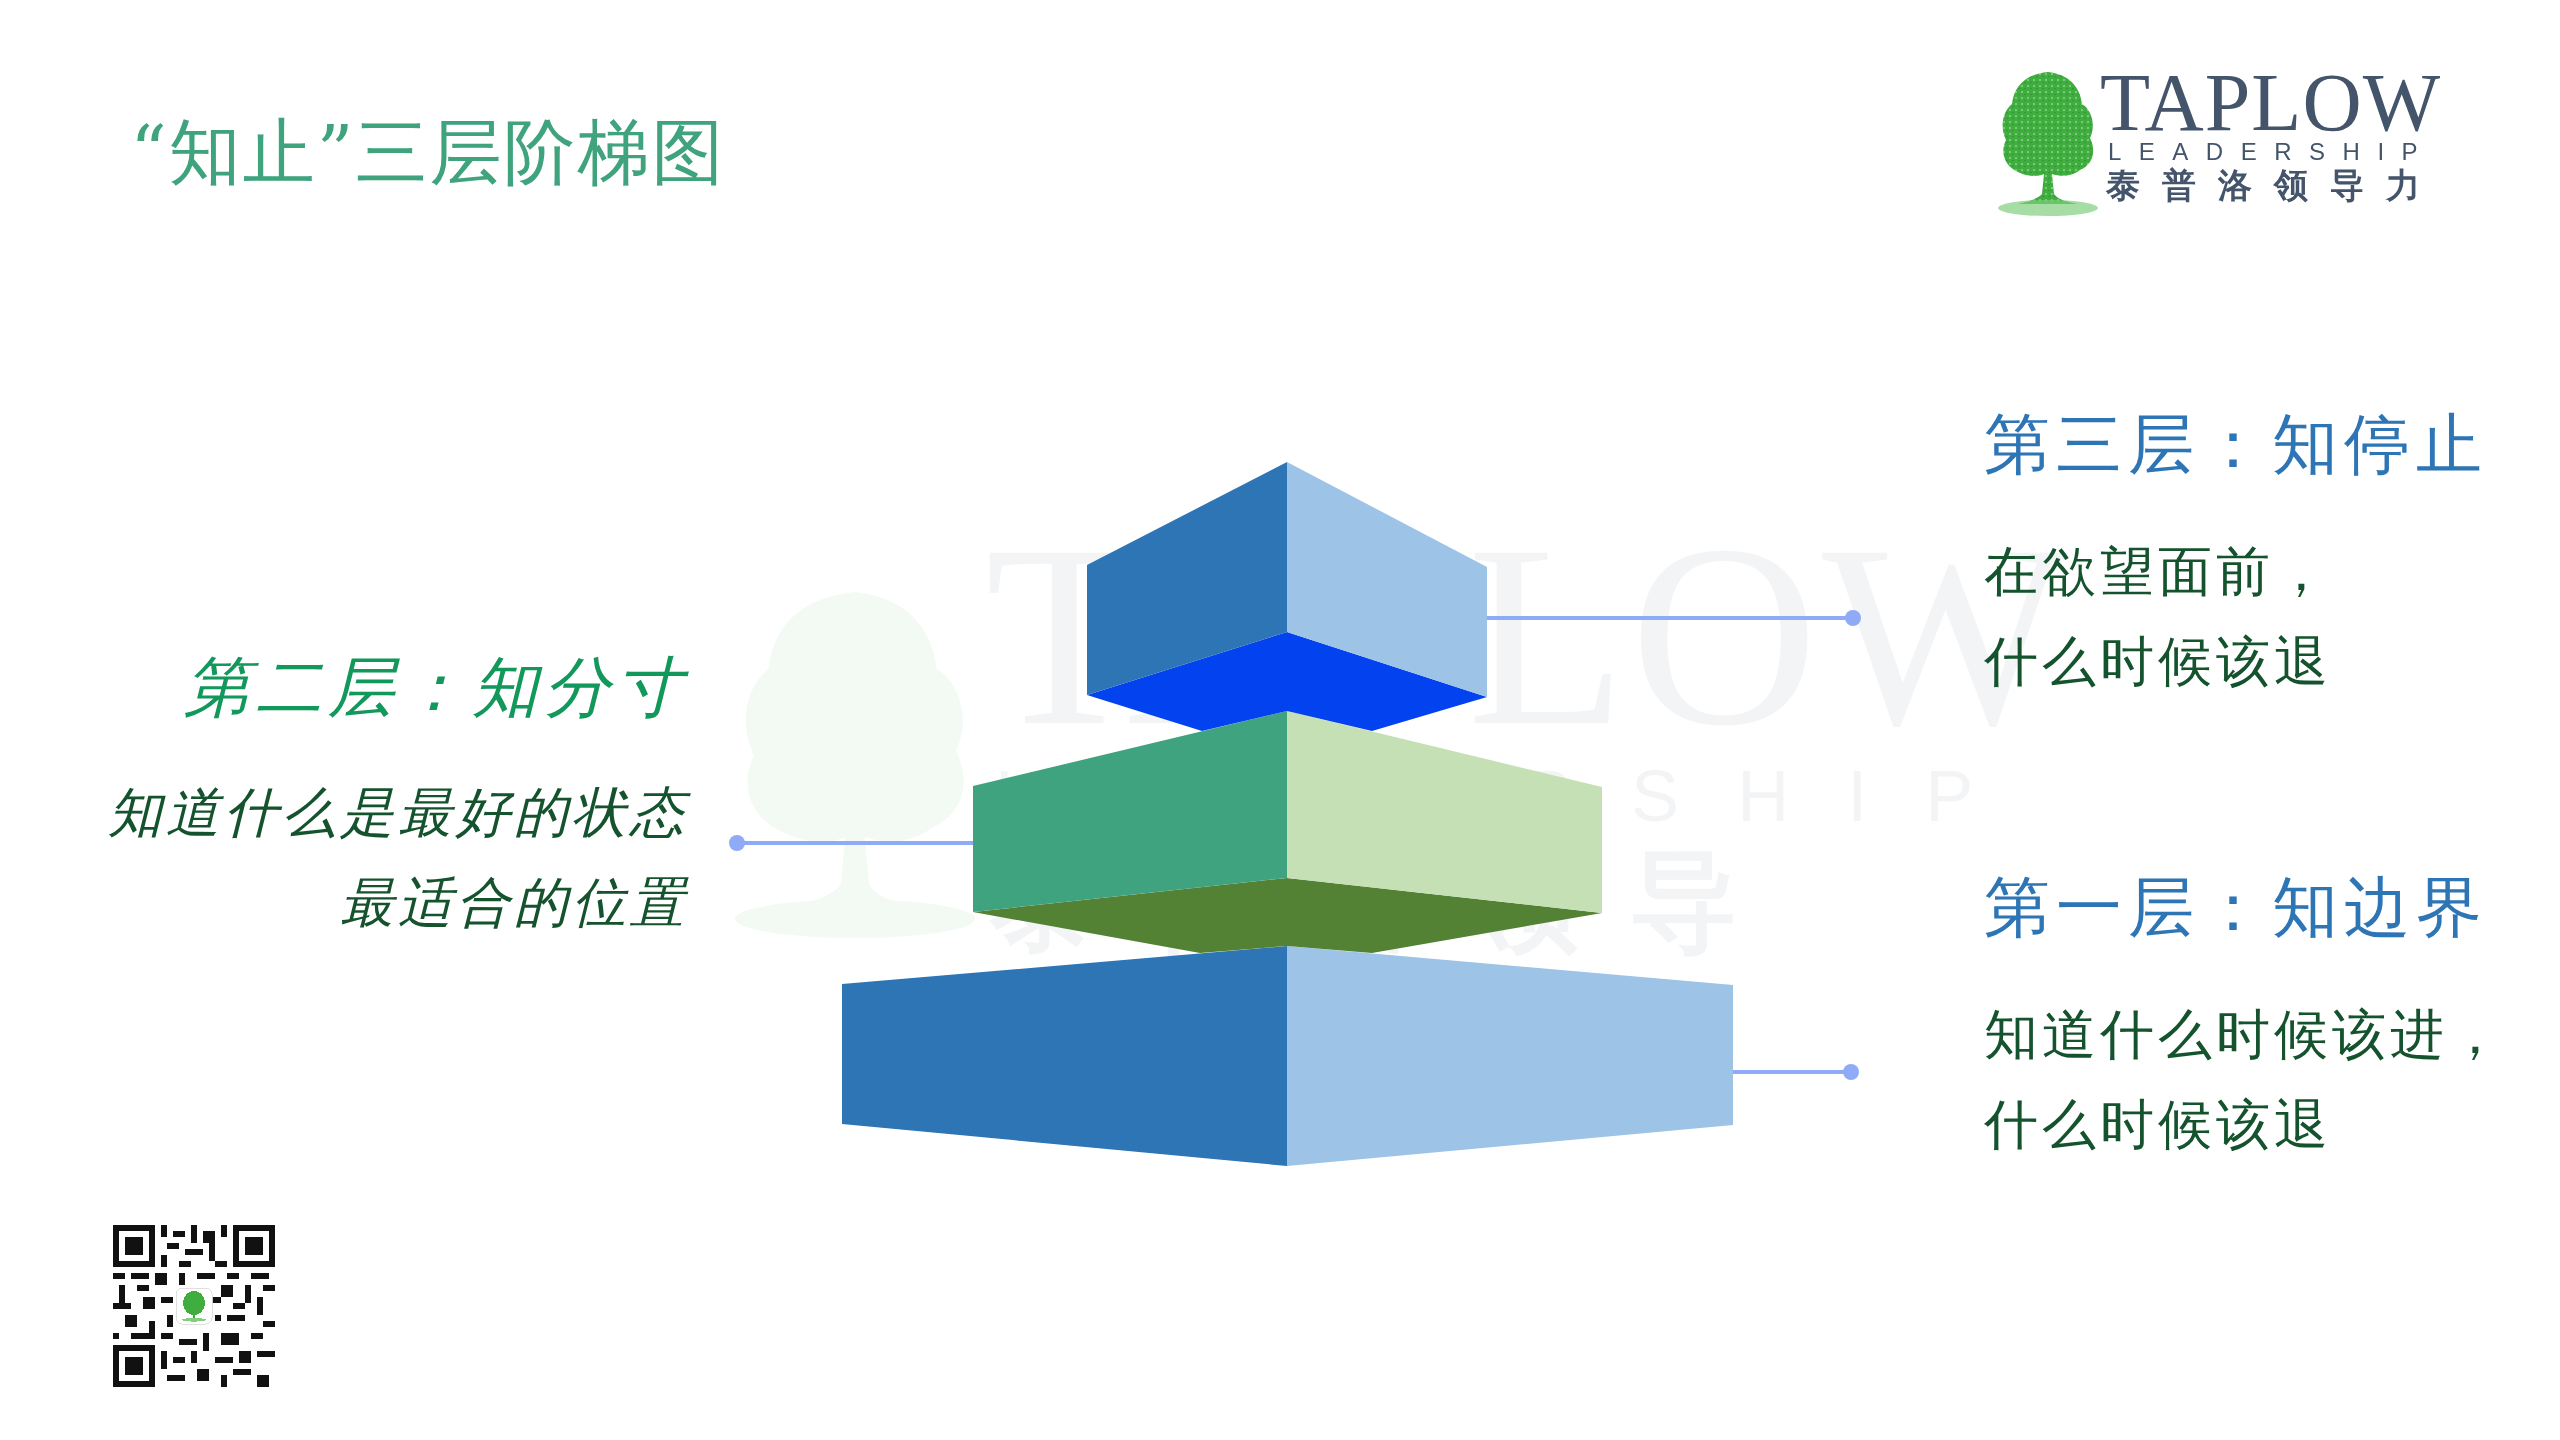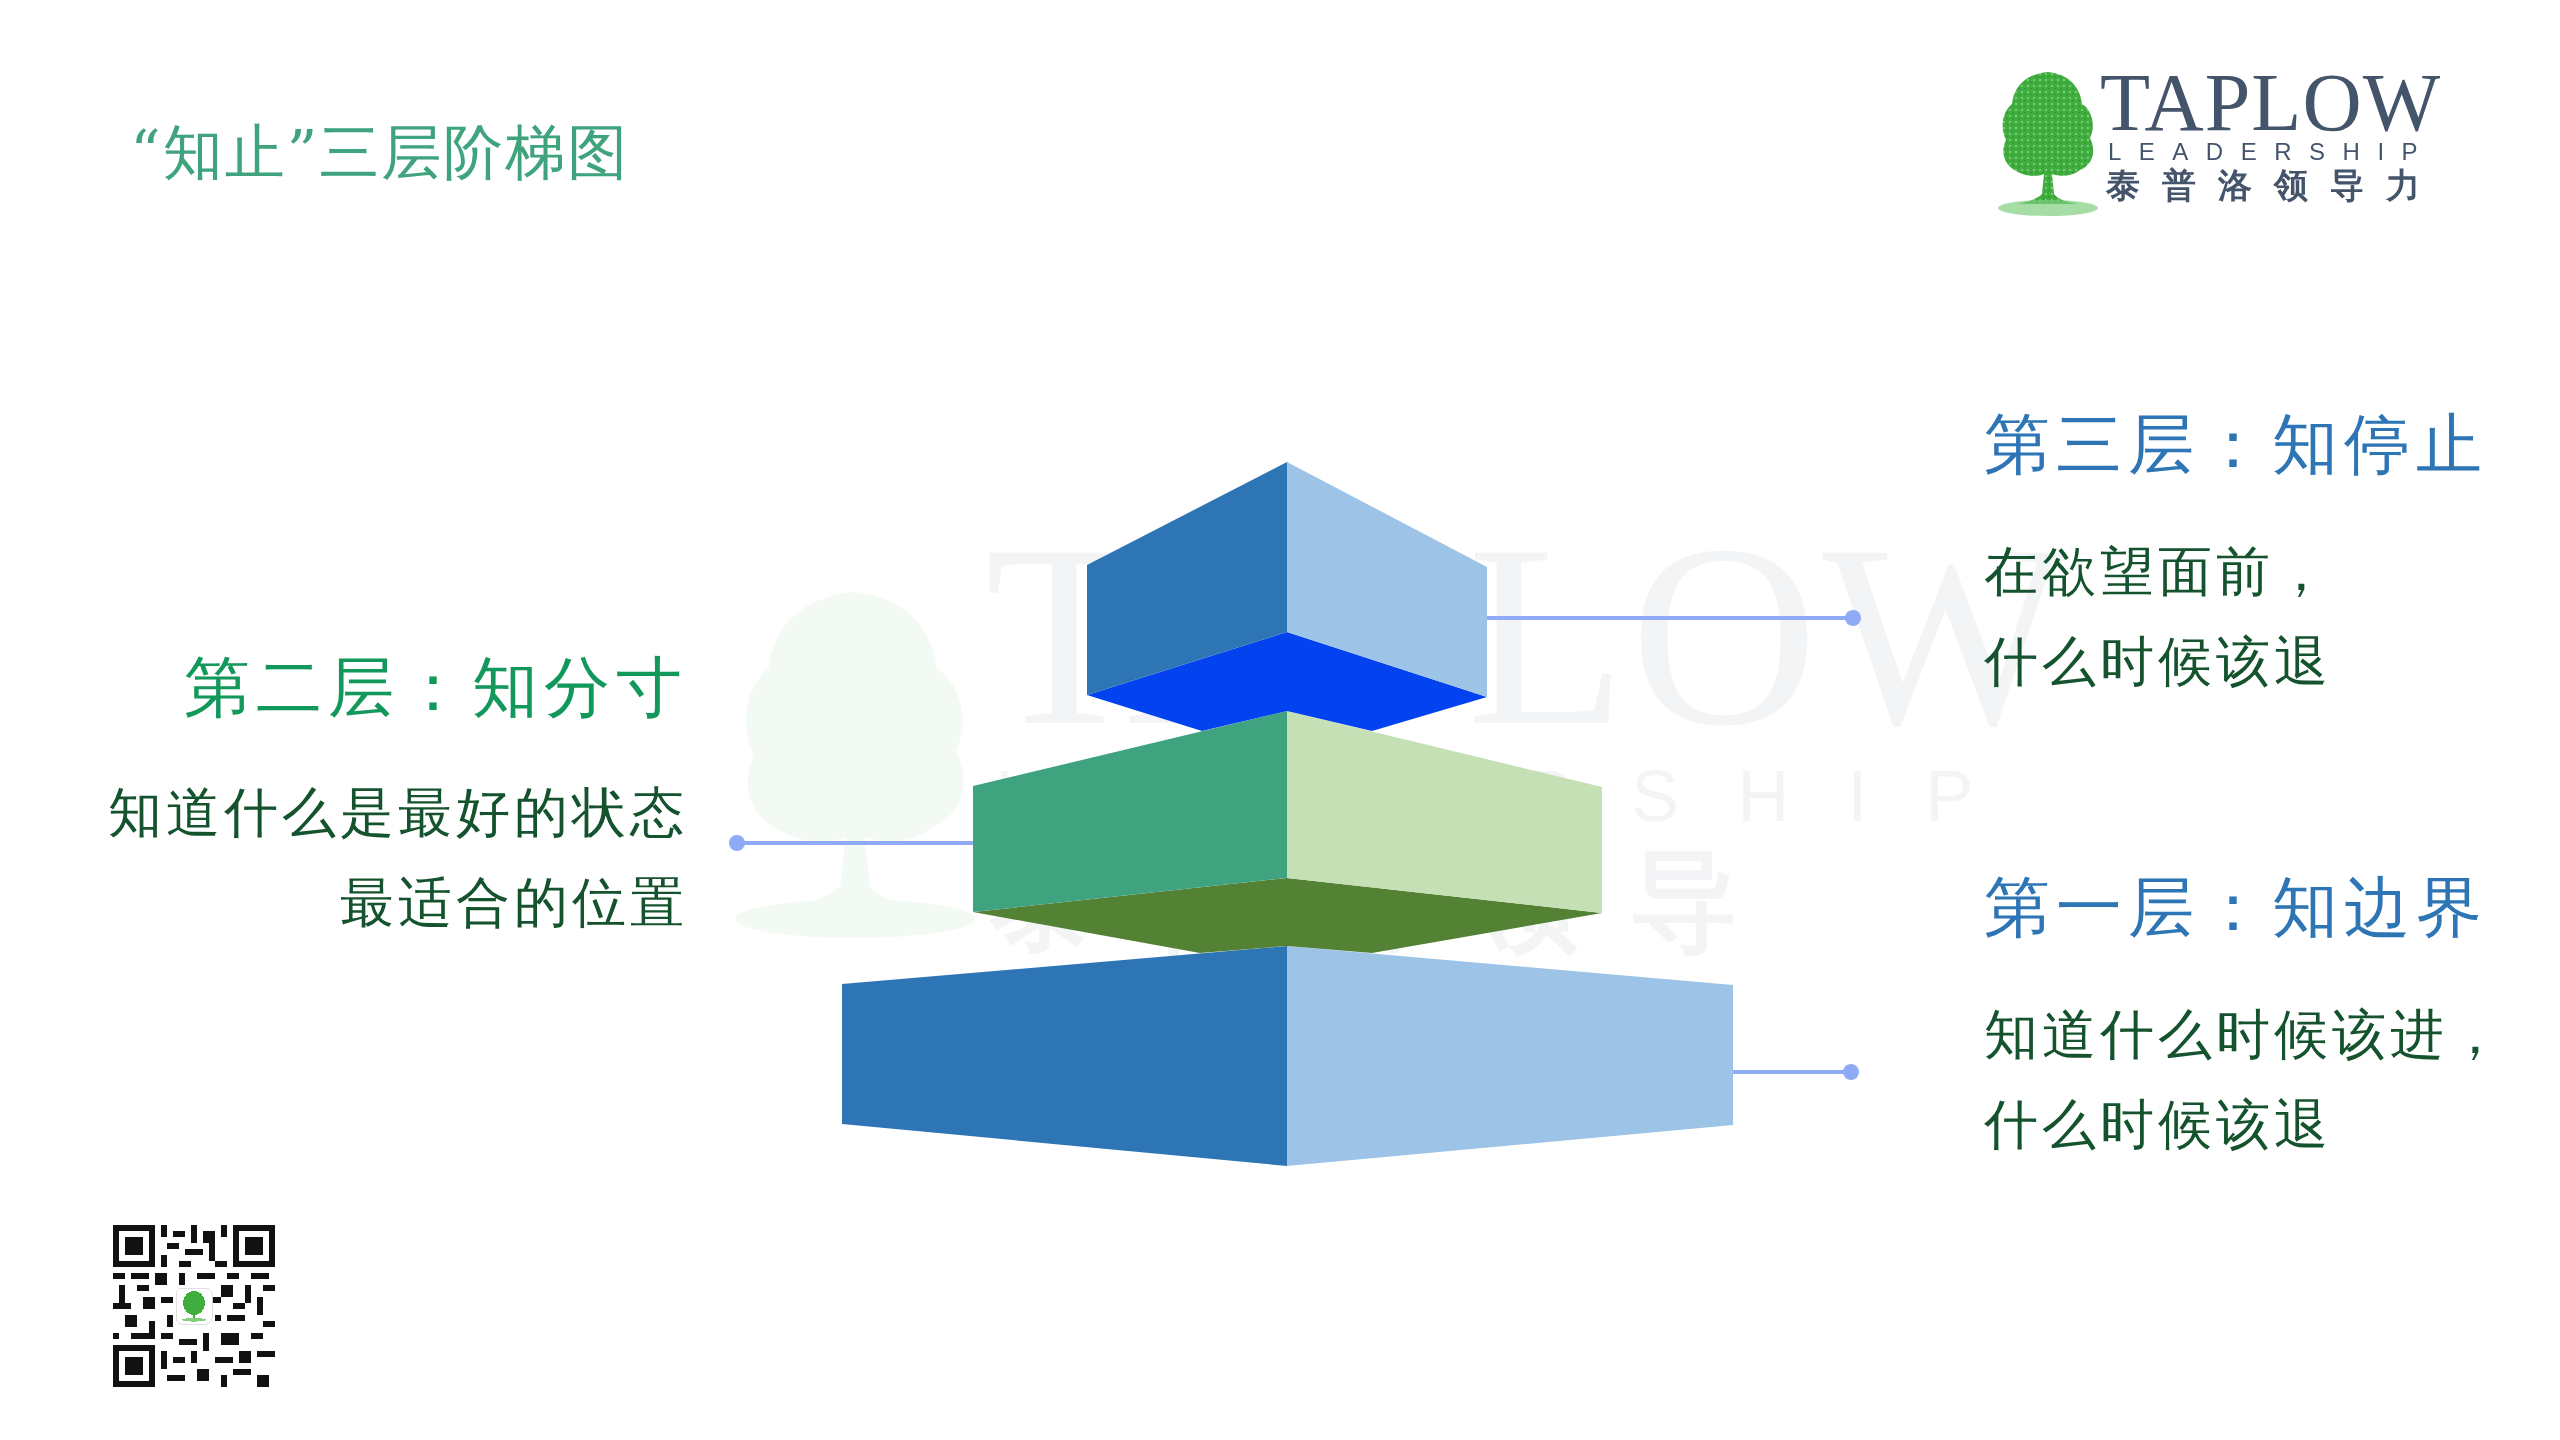--- a/index.html
+++ b/index.html
@@ -1,34 +1,34 @@
 <!DOCTYPE html>
 <html><head>
 <meta charset="utf-8">
 <style>
   html, body { margin:0; padding:0; }
   body { width:2560px; height:1440px; background:#ffffff; position:relative; overflow:hidden;
          font-family:"DejaVu Serif","Liberation Serif",serif; }
   .abs { position:absolute; }
-  .title { left:130px; top:92px; font-size:60px; line-height:120px; color:#3fa37e; white-space:nowrap; letter-spacing:2px; }
+  .title { left:130px; top:92px; font-size:72px; line-height:120px; color:#3fa37e; white-space:nowrap; letter-spacing:2px; }
   .logo { left:1990px; top:60px; width:500px; height:170px; }
   .logo-taplow { left:110px; top:2px; font-family:"Liberation Serif","DejaVu Serif",serif; font-size:82px; line-height:82px; color:#44546a; letter-spacing:1px; }
   .logo-lead { left:118px; top:80px; font-family:"Liberation Sans","DejaVu Sans",sans-serif; font-size:24px; line-height:24px; color:#44546a; letter-spacing:17.5px; }
   .logo-cn { left:116px; top:106px; font-family:"DejaVu Sans","Liberation Sans",sans-serif; font-weight:bold; font-size:34px; line-height:38px; color:#44546a; letter-spacing:22px; }
   .watermark { left:720px; top:520px; width:1160px; height:460px; opacity:0.06; pointer-events:none; }
   .wm-taplow { left:265px; top:0px; font-family:"Liberation Serif","DejaVu Serif",serif; font-size:260px; line-height:230px; color:#44546a; letter-spacing:4px; }
   .wm-lead { left:275px; top:240px; font-family:"Liberation Sans","DejaVu Sans",sans-serif; font-size:72px; line-height:72px; color:#44546a; letter-spacing:58px; }
   .wm-cn { left:270px; top:322px; font-family:"DejaVu Sans",sans-serif; font-weight:bold; font-size:108px; line-height:120px; color:#44546a; letter-spacing:52px; }
   .diagram { left:0; top:0; width:2560px; height:1440px; }
   .heading { font-size:66px; line-height:80px; letter-spacing:6px; white-space:nowrap; }
   .body-text { font-size:54px; line-height:90px; color:#14532d; letter-spacing:4px; white-space:nowrap; }
   .h-blue { color:#2e75b6; }
   .h-green { color:#13985c; }
   .right-col { left:1984px; }
-  .left-col { right:1872px; text-align:right; }
+  .left-col { right:1872px; text-align:right;font-style:italic; }
   .qr { left:113px; top:1225px; width:162px; height:162px; }
 </style>
 </head>
 <body>
 
 <div class="abs title">“知止”三层阶梯图</div>
 
 <div class="abs logo">
   <svg class="abs" style="left:6px;top:6px" width="104" height="156" viewBox="0 0 104 156">
     <defs>

